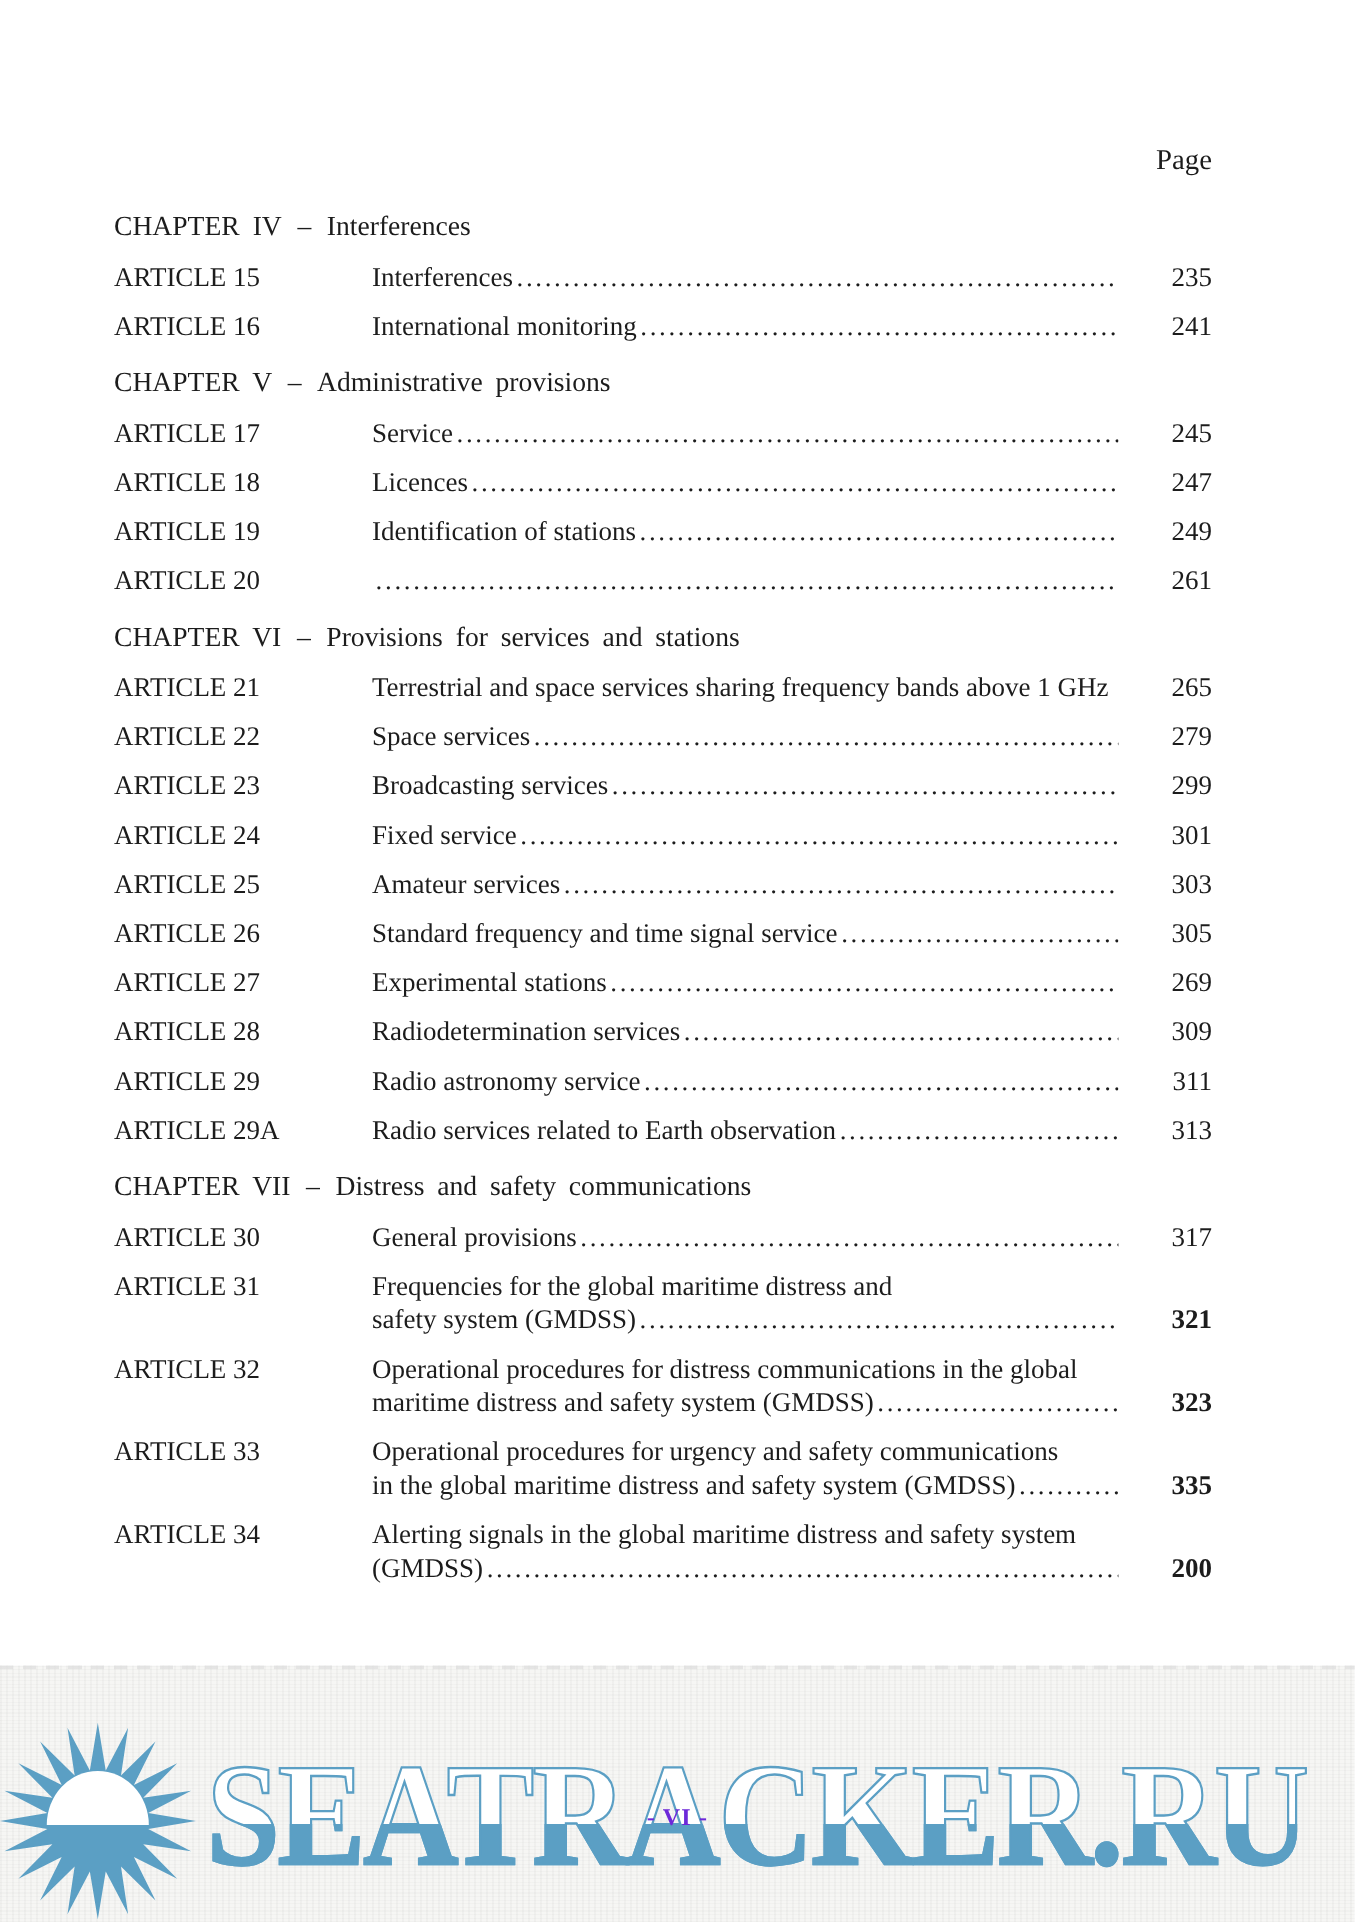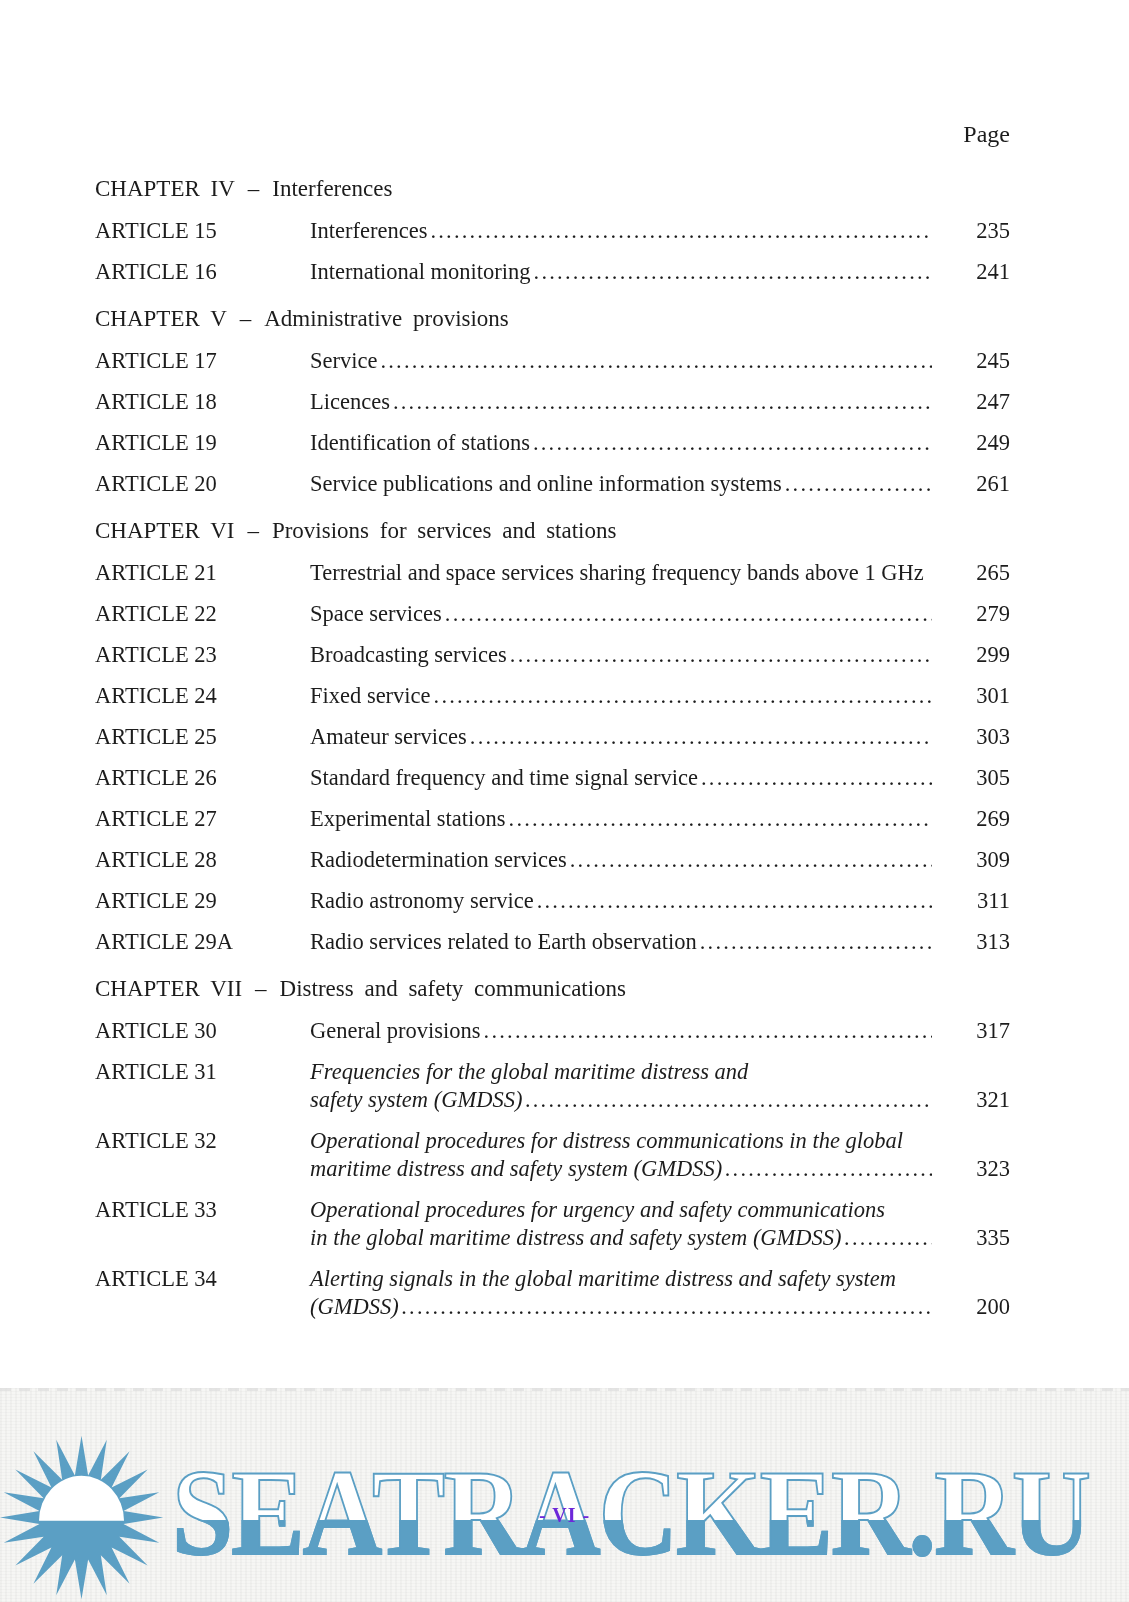--- a/index.html
+++ b/index.html
@@ -18,29 +18,29 @@
   .toc{position:absolute;top:175px;left:95px;right:119px;}
   .chap{
     font-weight:normal;font-size:23px;line-height:28px;
     margin:19px 0 14px 0;word-spacing:5px;
   }
   .chap:first-child{margin-top:0;}
   .chap .cdash{margin:0 13px;}
   .row{display:flex;align-items:flex-start;font-size:22.5px;line-height:28px;margin-bottom:13px;justify-content:space-between;}
   .lbl{width:215px;flex-shrink:0;}
   .mid{flex:1;min-width:0;display:flex;}
-  .mid.stack{flex-direction:column;font-style:italic;}
+  .mid.stack{flex-direction:column;}
   .l2{display:flex;}
   .dots{flex:1;overflow:hidden;white-space:nowrap;margin-left:3px;}
   .dots::after{
     content:"..........................................................................................................................................................................";
     letter-spacing:2.2px;
   }
   .pg{width:78px;flex-shrink:0;text-align:right;}
-  .pg.bottom{align-self:flex-end;}
+  .pg.bottom{align-self:flex-end;font-weight:bold;}
   
   .scan-band{
     position:absolute;left:0;top:1388px;width:1129px;height:214px;
     background-color:#f6f6f4;
     background-image:
       repeating-linear-gradient(90deg, rgba(120,120,120,0.05) 0 2px, rgba(0,0,0,0) 2px 5px),
       repeating-linear-gradient(0deg, rgba(120,120,120,0.04) 0 1px, rgba(0,0,0,0) 1px 3px);
   }
   .scan-band::before{
     content:"";position:absolute;left:0;top:0;width:100%;height:3px;
@@ -119,21 +119,20 @@
     <span class="lbl">ARTICLE 19</span>
     <span class="mid">
         <span>Identification of stations</span>
         <span class="dots"></span>
       </span>
     <span class="pg">249</span>
   </div>
   <div class="row">
     <span class="lbl">ARTICLE 20</span>
     <span class="mid">
-        <span>Service publications and online information systems</span>
         <span class="dots"></span>
       </span>
     <span class="pg">261</span>
   </div>
 
   <div class="chap"><span>CHAPTER VI</span><span class="cdash">–</span><span>Provisions for services and stations</span></div>
 
   <div class="row">
     <span class="lbl">ARTICLE 21</span>
     <span class="mid">

